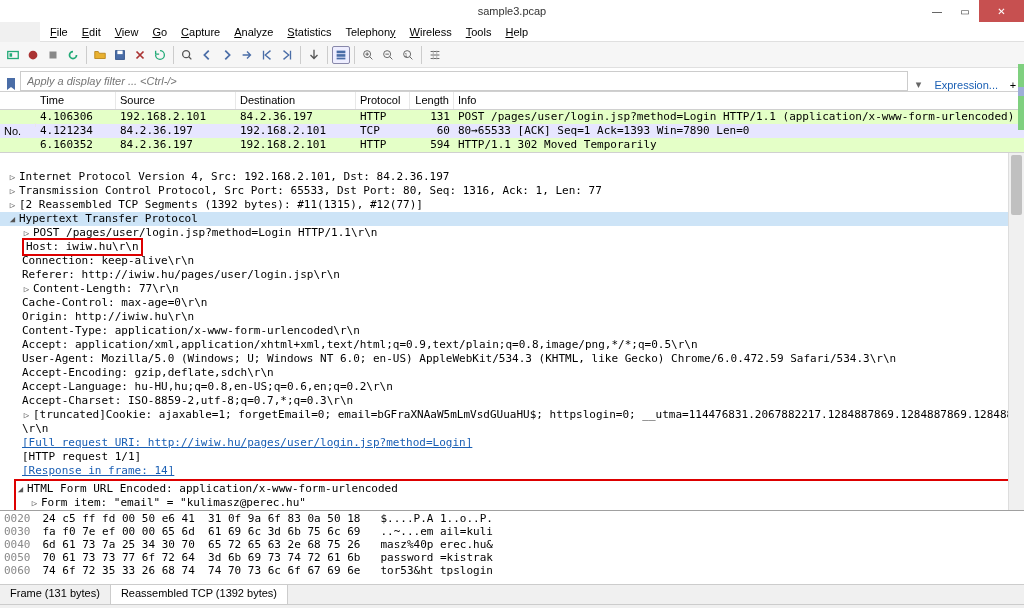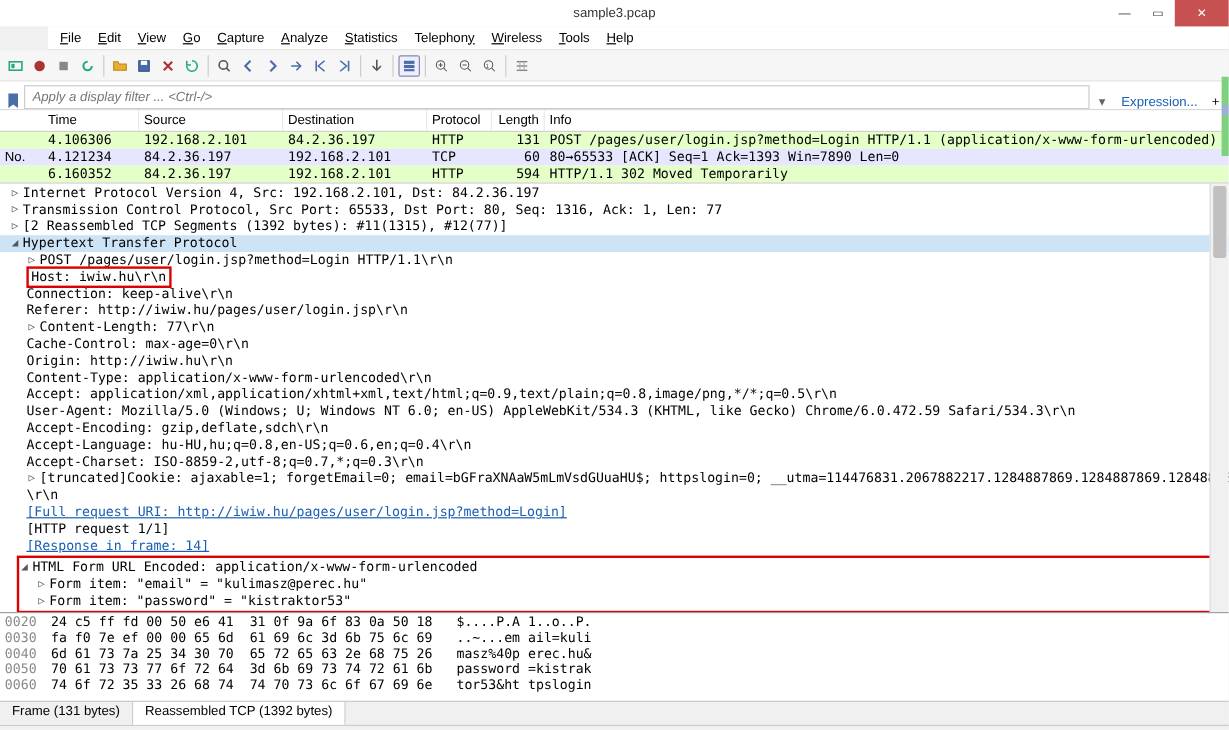--- a/index.html
+++ b/index.html
@@ -30,21 +30,21 @@
 .col-src { width:120px; }
 .col-dst { width:120px; }
 .col-proto { width:54px; }
 .col-len { width:44px; text-align:right; }
 .col-info { flex:1; }
 .pl-row { display:flex; height:14px; font-family:Consolas,monospace; font-size:11px; }
 .pl-row div { padding:0 4px; white-space:nowrap; overflow:hidden; }
 .pl-row.http { background:#e4ffc7; }
 .pl-row.tcp { background:#e7e6ff; }
 .details { background:#fff; font-family:Consolas,monospace; font-size:11px; height:358px; overflow:hidden; position:relative; border-top:1px solid #d0d0d0; }
-.details-inner { padding:1px 0; }
+.details-inner { padding:17px 0; }
 .dl { padding:0 2px 0 8px; line-height:14px; white-space:nowrap; }
 .dl.i1 { padding-left:22px; }
 .tree { display:inline-block; width:9px; text-align:center; color:#555; margin-right:2px; font-size:9px; vertical-align:middle; }
 .hl-blue { background:#cde4f7; }
 .hl-red { border:2px solid #d00; display:inline-block; padding:0 2px; margin:-2px 0;text-align:right; }
 .redbox { border:2px solid #d00; margin:1px 6px 1px 14px; padding:1px 0; }
 .link { color:#1a5fb4; text-decoration:underline; }
 .scrollbar-v { position:absolute; right:0; top:0; bottom:0; width:16px; background:#f0f0f0; border-left:1px solid #ddd; }
 .scroll-thumb { position:absolute; left:2px; right:2px; top:2px; height:60px; background:#c0c0c0; border-radius:2px; }
 .hexpane { background:#fff; font-family:Consolas,monospace; font-size:11px; border-top:1px solid #a0a0a0; height:74px; overflow:hidden; display:flex; }
@@ -268,21 +268,21 @@
     <div class="dl i1"><span class="hl-red">Host: iwiw.hu\r\n</span></div>
     <div class="dl i1">Connection: keep-alive\r\n</div>
     <div class="dl i1">Referer: http://iwiw.hu/pages/user/login.jsp\r\n</div>
     <div class="dl i1"><span class="tree">▷</span><span>Content-Length: 77\r\n</span></div>
     <div class="dl i1">Cache-Control: max-age=0\r\n</div>
     <div class="dl i1">Origin: http://iwiw.hu\r\n</div>
     <div class="dl i1">Content-Type: application/x-www-form-urlencoded\r\n</div>
     <div class="dl i1">Accept: application/xml,application/xhtml+xml,text/html;q=0.9,text/plain;q=0.8,image/png,*/*;q=0.5\r\n</div>
     <div class="dl i1">User-Agent: Mozilla/5.0 (Windows; U; Windows NT 6.0; en-US) AppleWebKit/534.3 (KHTML, like Gecko) Chrome/6.0.472.59 Safari/534.3\r\n</div>
     <div class="dl i1">Accept-Encoding: gzip,deflate,sdch\r\n</div>
-    <div class="dl i1">Accept-Language: hu-HU,hu;q=0.8,en-US;q=0.6,en;q=0.4\r\n</div>
+    <div class="dl i1">Accept-Language: hu-HU,hu;q=0.8,en-US;q=0.6,en;q=0.2\r\n</div>
     <div class="dl i1">Accept-Charset: ISO-8859-2,utf-8;q=0.7,*;q=0.3\r\n</div>
     <div class="dl i1"><span class="tree">▷</span><span>[truncated]Cookie: ajaxable=1; forgetEmail=0; email=bGFraXNAaW5mLmVsdGUuaHU$; httpslogin=0; __utma=114476831.2067882217.1284887869.1284887869.1284887869.1; __utmc=114476831;</span></div>
     <div class="dl i1">\r\n</div>
     <div class="dl i1"><span class="link">[Full request URI: http://iwiw.hu/pages/user/login.jsp?method=Login]</span></div>
     <div class="dl i1">[HTTP request 1/1]</div>
     <div class="dl i1"><span class="link">[Response in frame: 14]</span></div>
     <div class="redbox">
       <div class="dl" style="padding-left:0"><span class="tree">◢</span><span>HTML Form URL Encoded: application/x-www-form-urlencoded</span></div>
       <div class="dl" style="padding-left:14px"><span class="tree">▷</span><span>Form item: "email" = "kulimasz@perec.hu"</span></div>
       <div class="dl" style="padding-left:14px"><span class="tree">▷</span><span>Form item: "password" = "kistraktor53"</span></div>

